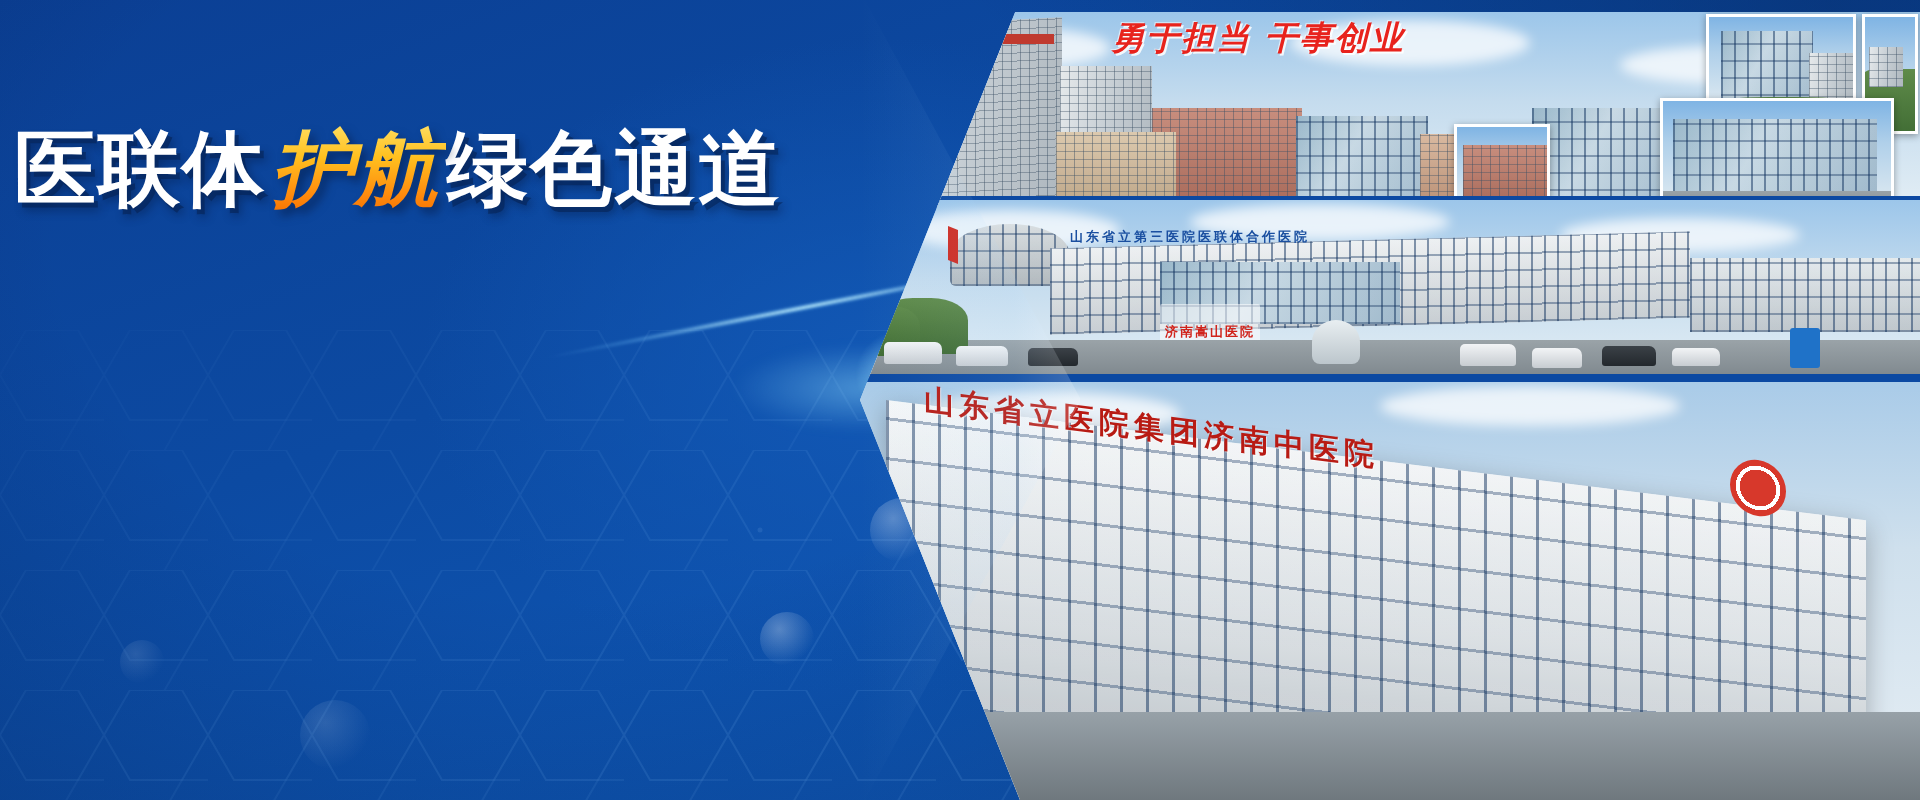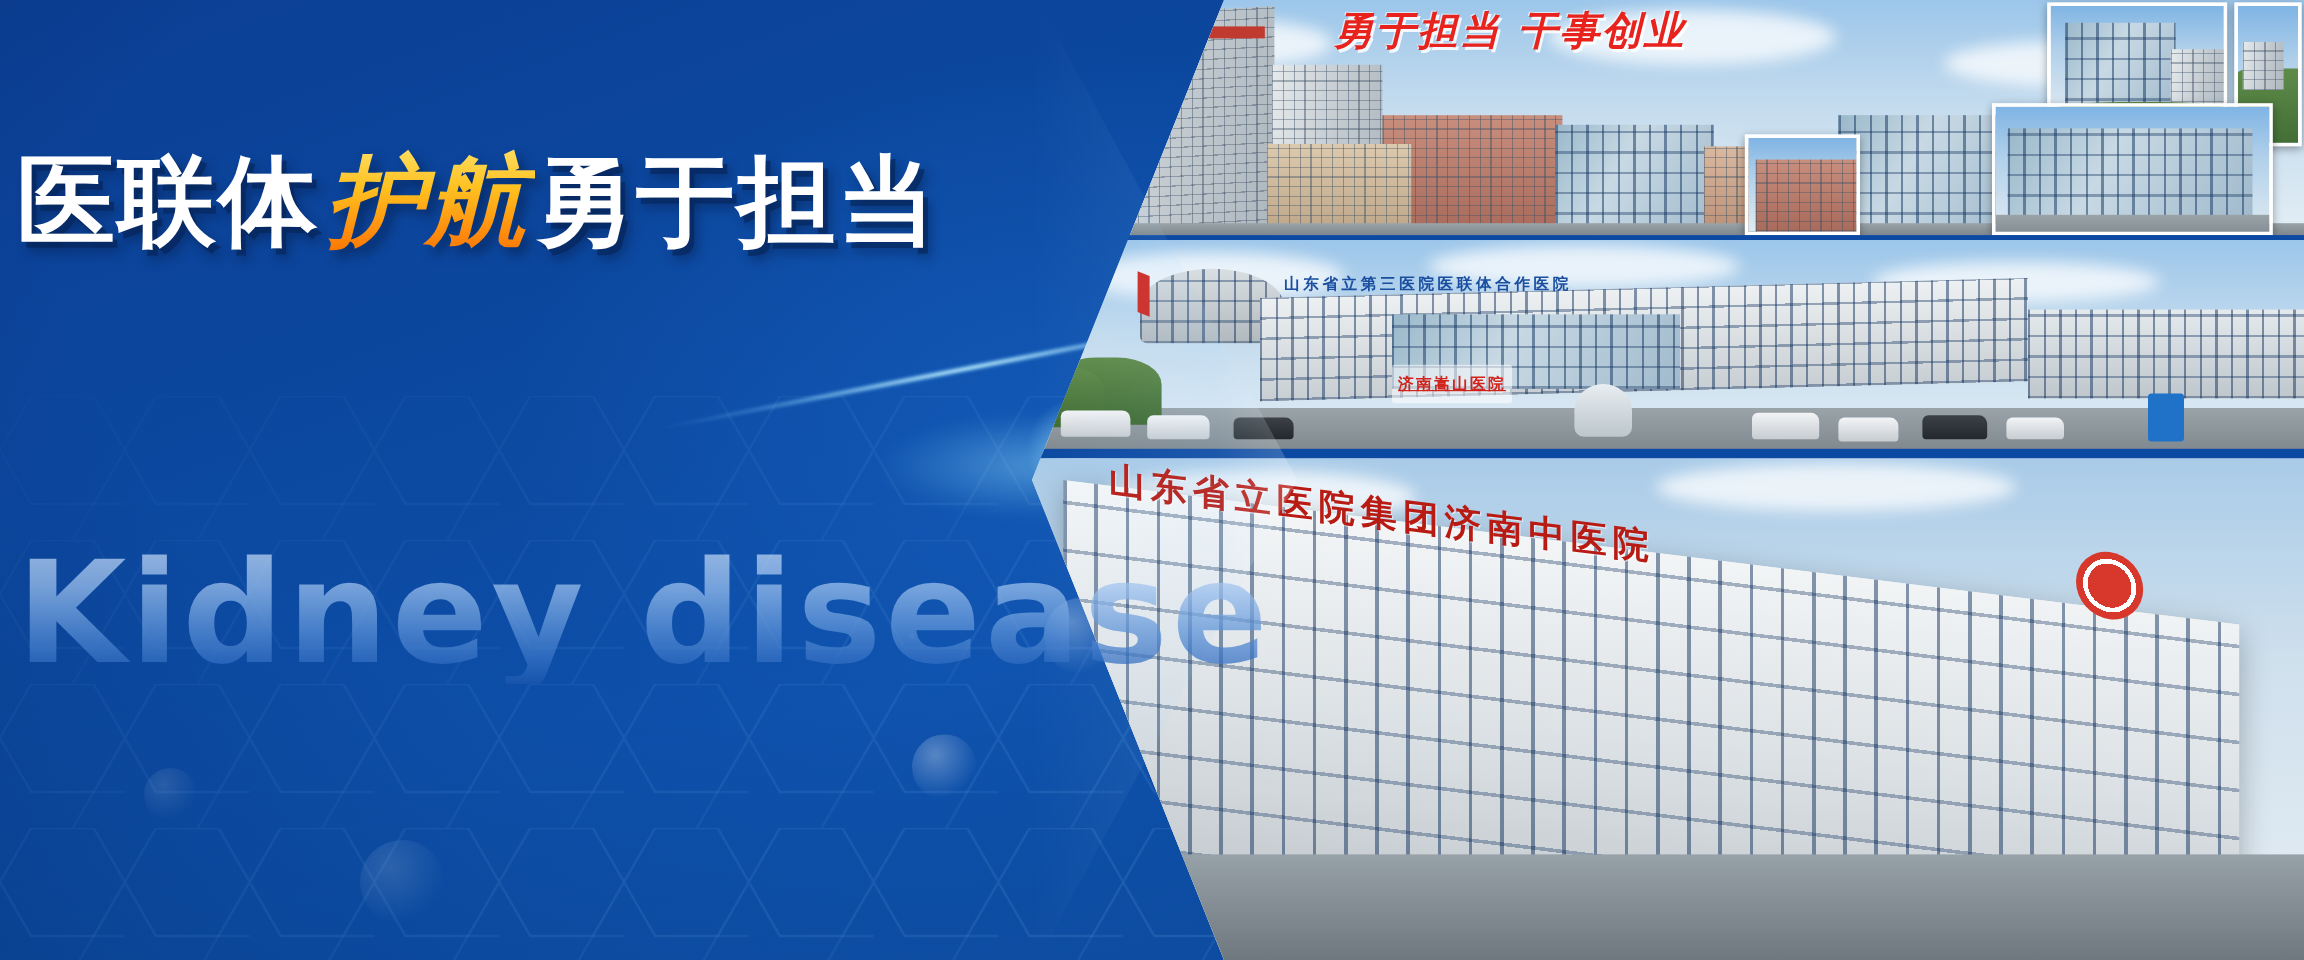--- a/index.html
+++ b/index.html
@@ -57,21 +57,21 @@
   }
 
   
   .photo-panel{
     position:absolute;right:0;top:0;width:1060px;height:800px;
     clip-path:polygon(160px 0, 1060px 0, 1060px 800px, 160px 800px, 0 400px);
   }
   .ph{position:absolute;overflow:hidden;}
 
   
-  .ph-top{left:0;top:0;width:1060px;height:196px;background:linear-gradient(180deg,#bcd6ea,#dfeaf2);}
+  .ph-top{left:0;top:12px;width:1060px;height:196px;background:linear-gradient(180deg,#bcd6ea,#dfeaf2);}
   
   .ph-mid{left:0;top:200px;width:1060px;height:178px;background:linear-gradient(180deg,#9ec4e6,#cfdfe9);}
   
   .ph-bot{left:0;top:382px;width:1060px;height:418px;background:linear-gradient(180deg,#cfe2f1,#aec7dc);}
 
   
   .sep{position:absolute;background:#0c49a2;}
 
   
   .sky{position:absolute;inset:0;background:linear-gradient(180deg,#9cc6ea 0%,#c5dcee 46%,#e3eef5 100%);}
@@ -112,21 +112,21 @@
   }
 
   
   .bsign{
     position:absolute;font-weight:bold;white-space:nowrap;
     color:#1a4fa0;letter-spacing:3px;
   }
   .bsign-red{
     position:absolute;font-weight:bold;white-space:nowrap;
     color:#d0241c;letter-spacing:2px;
-    background:rgba(255,255,255,.55);padding:7px 5px;border-radius:2px;text-decoration:underline;
+    background:rgba(255,255,255,.55);padding:19px 5px;border-radius:2px;
   }
   .bsign-bot{
     position:absolute;font-weight:bold;white-space:nowrap;
     color:#b81b14;letter-spacing:5px;
   }
 
   
   .headline{position:absolute;left:0;top:0;width:1080px;height:800px;pointer-events:none;}
 
   .line1{
@@ -353,20 +353,19 @@
 
       <div class="ground" style="left:0;top:330px;width:1060px;height:88px;background:linear-gradient(180deg,#97a1a8,#6f787e);"></div>
     </div>
   </div>
 
   <div class="chev-edge"></div>
 
   <div class="headline">
 
     <div class="line1">
-      <span class="w-white">医联体</span><span class="w-orange">护航</span><span class="w-white">勇于担当</span>
+      <span class="w-white">医联体</span><span class="w-orange">护航</span><span class="w-white">绿色通道</span>
     </div>
 
 
-    <div class="kidney">Kidney disease</div>
   </div>
 
 </div>
 
 </body></html>

